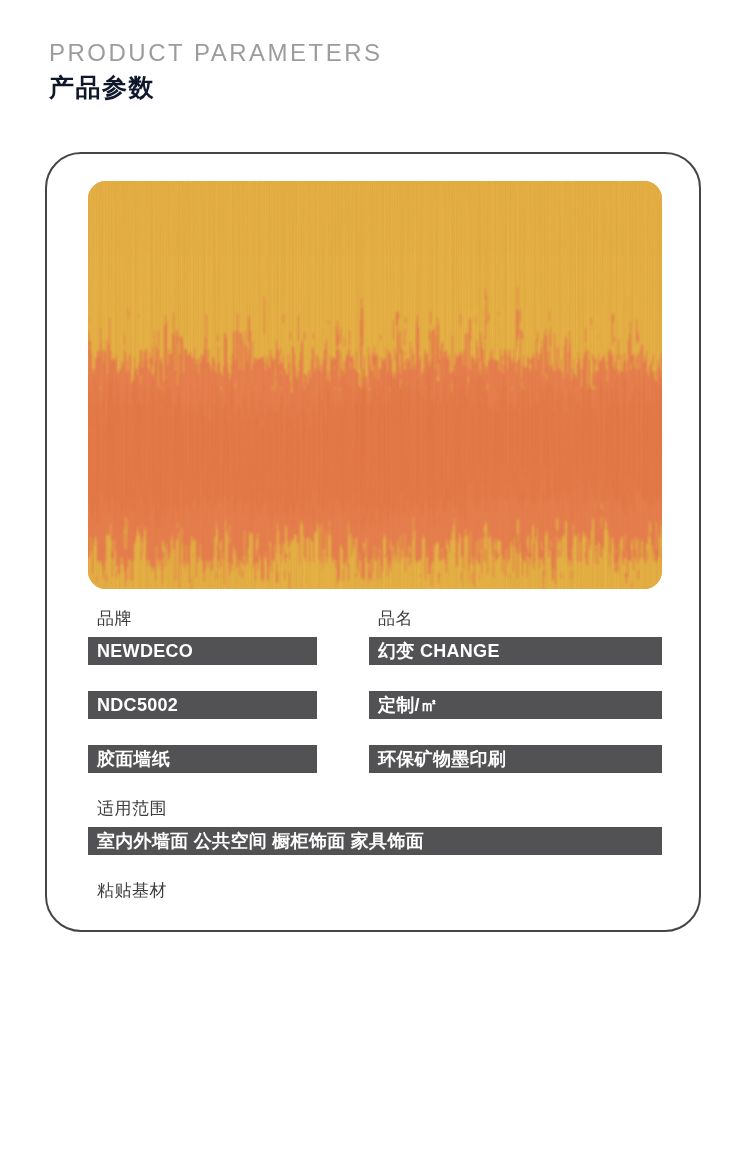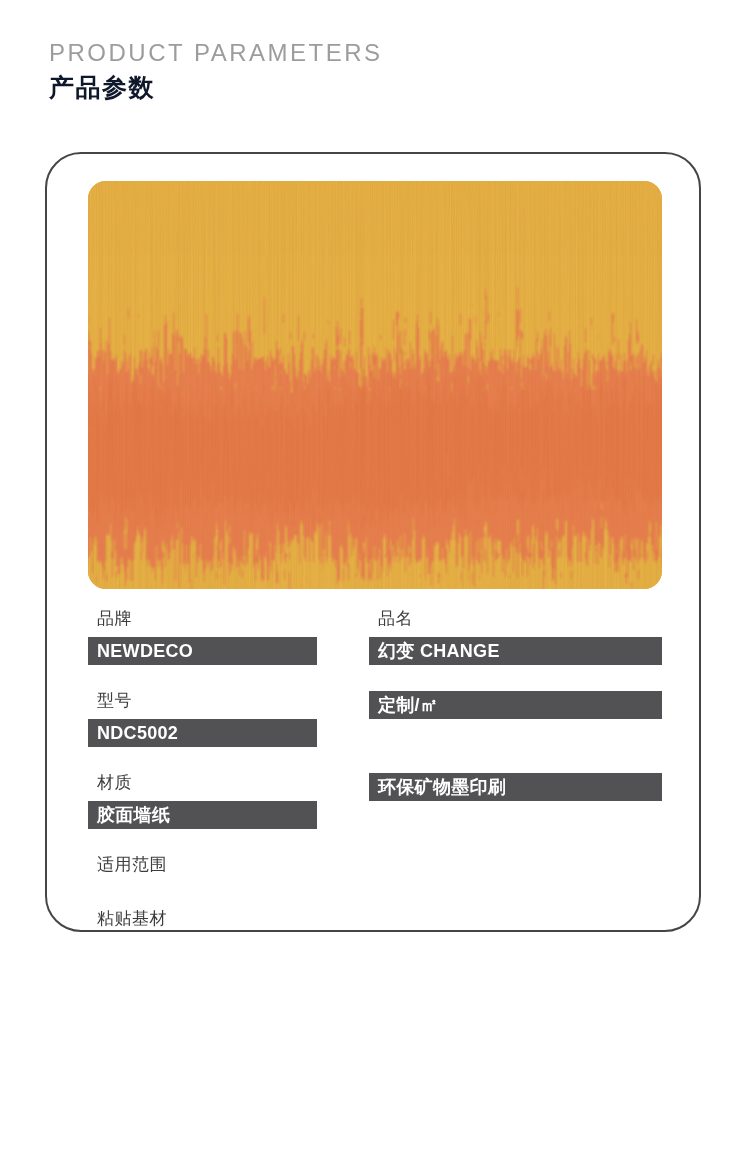--- a/index.html
+++ b/index.html
@@ -130,49 +130,50 @@
       </div>
 
       <div class="field">
         <div class="param-label">品名</div>
         <div class="param-bar">
           <span class="param-value">幻变 CHANGE</span>
         </div>
       </div>
 
       <div class="field">
-        <div class="param-label">型号</div>
         <div class="param-bar">
           <span class="param-value">NDC5002</span>
         </div>
       </div>
 
       <div class="field">
         <div class="param-bar">
           <span class="param-value">定制/㎡</span>
         </div>
       </div>
 
       <div class="field">
-        <div class="param-label">材质</div>
         <div class="param-bar">
           <span class="param-value">胶面墙纸</span>
         </div>
       </div>
 
       <div class="field">
         <div class="param-bar">
           <span class="param-value">环保矿物墨印刷</span>
         </div>
       </div>
 
 
 
       <div class="field full">
         <div class="param-label">适用范围</div>
+        <div class="param-bar">
+          <span class="param-value">室内外墙面 公共空间 橱柜饰面 家具饰面</span>
+        </div>
       </div>
 
       <div class="field full">
         <div class="param-label">粘贴基材</div>
       </div>
 
     </div>
   </div>
 </div>
 

